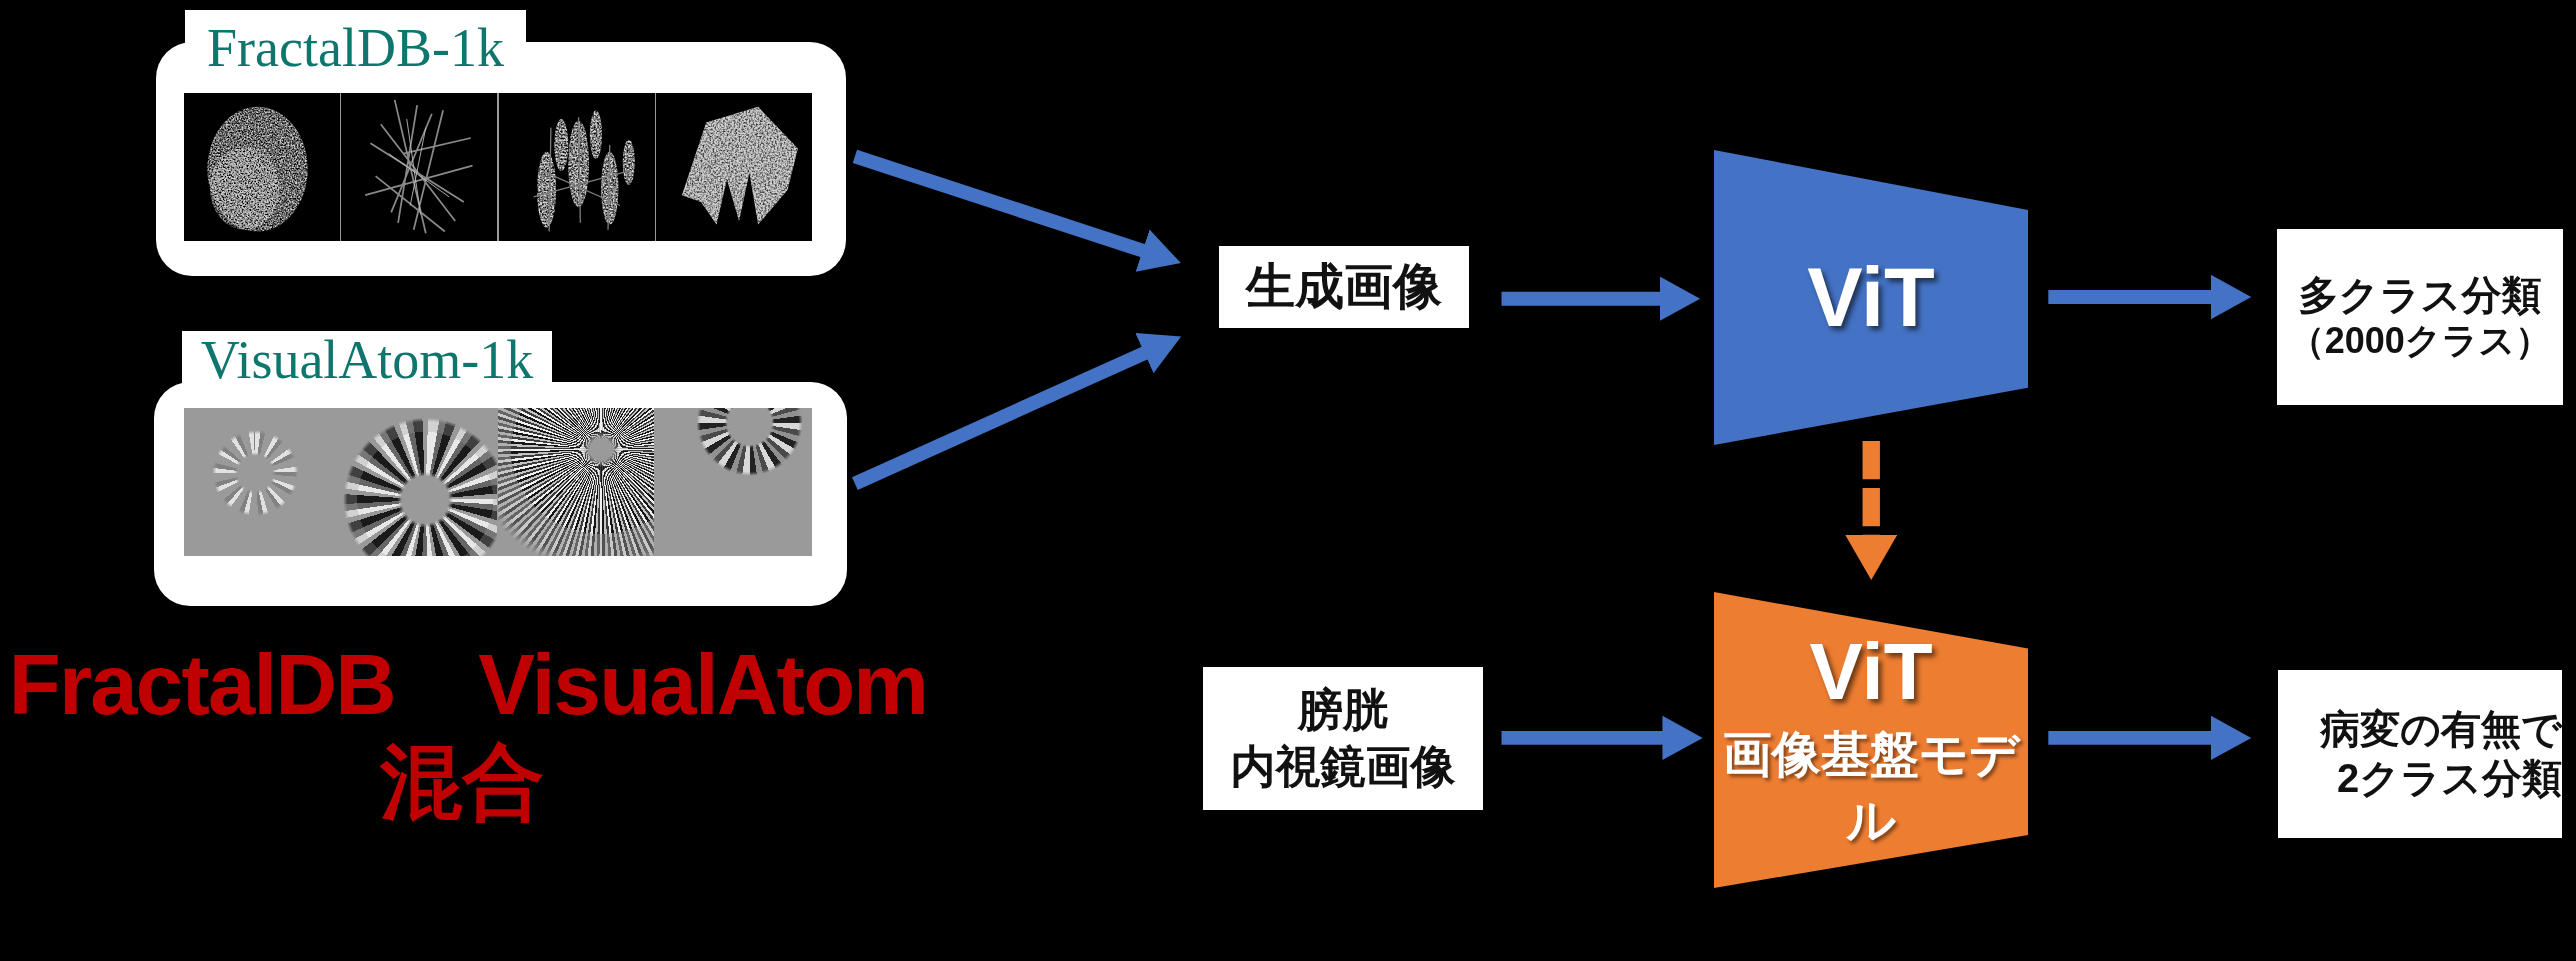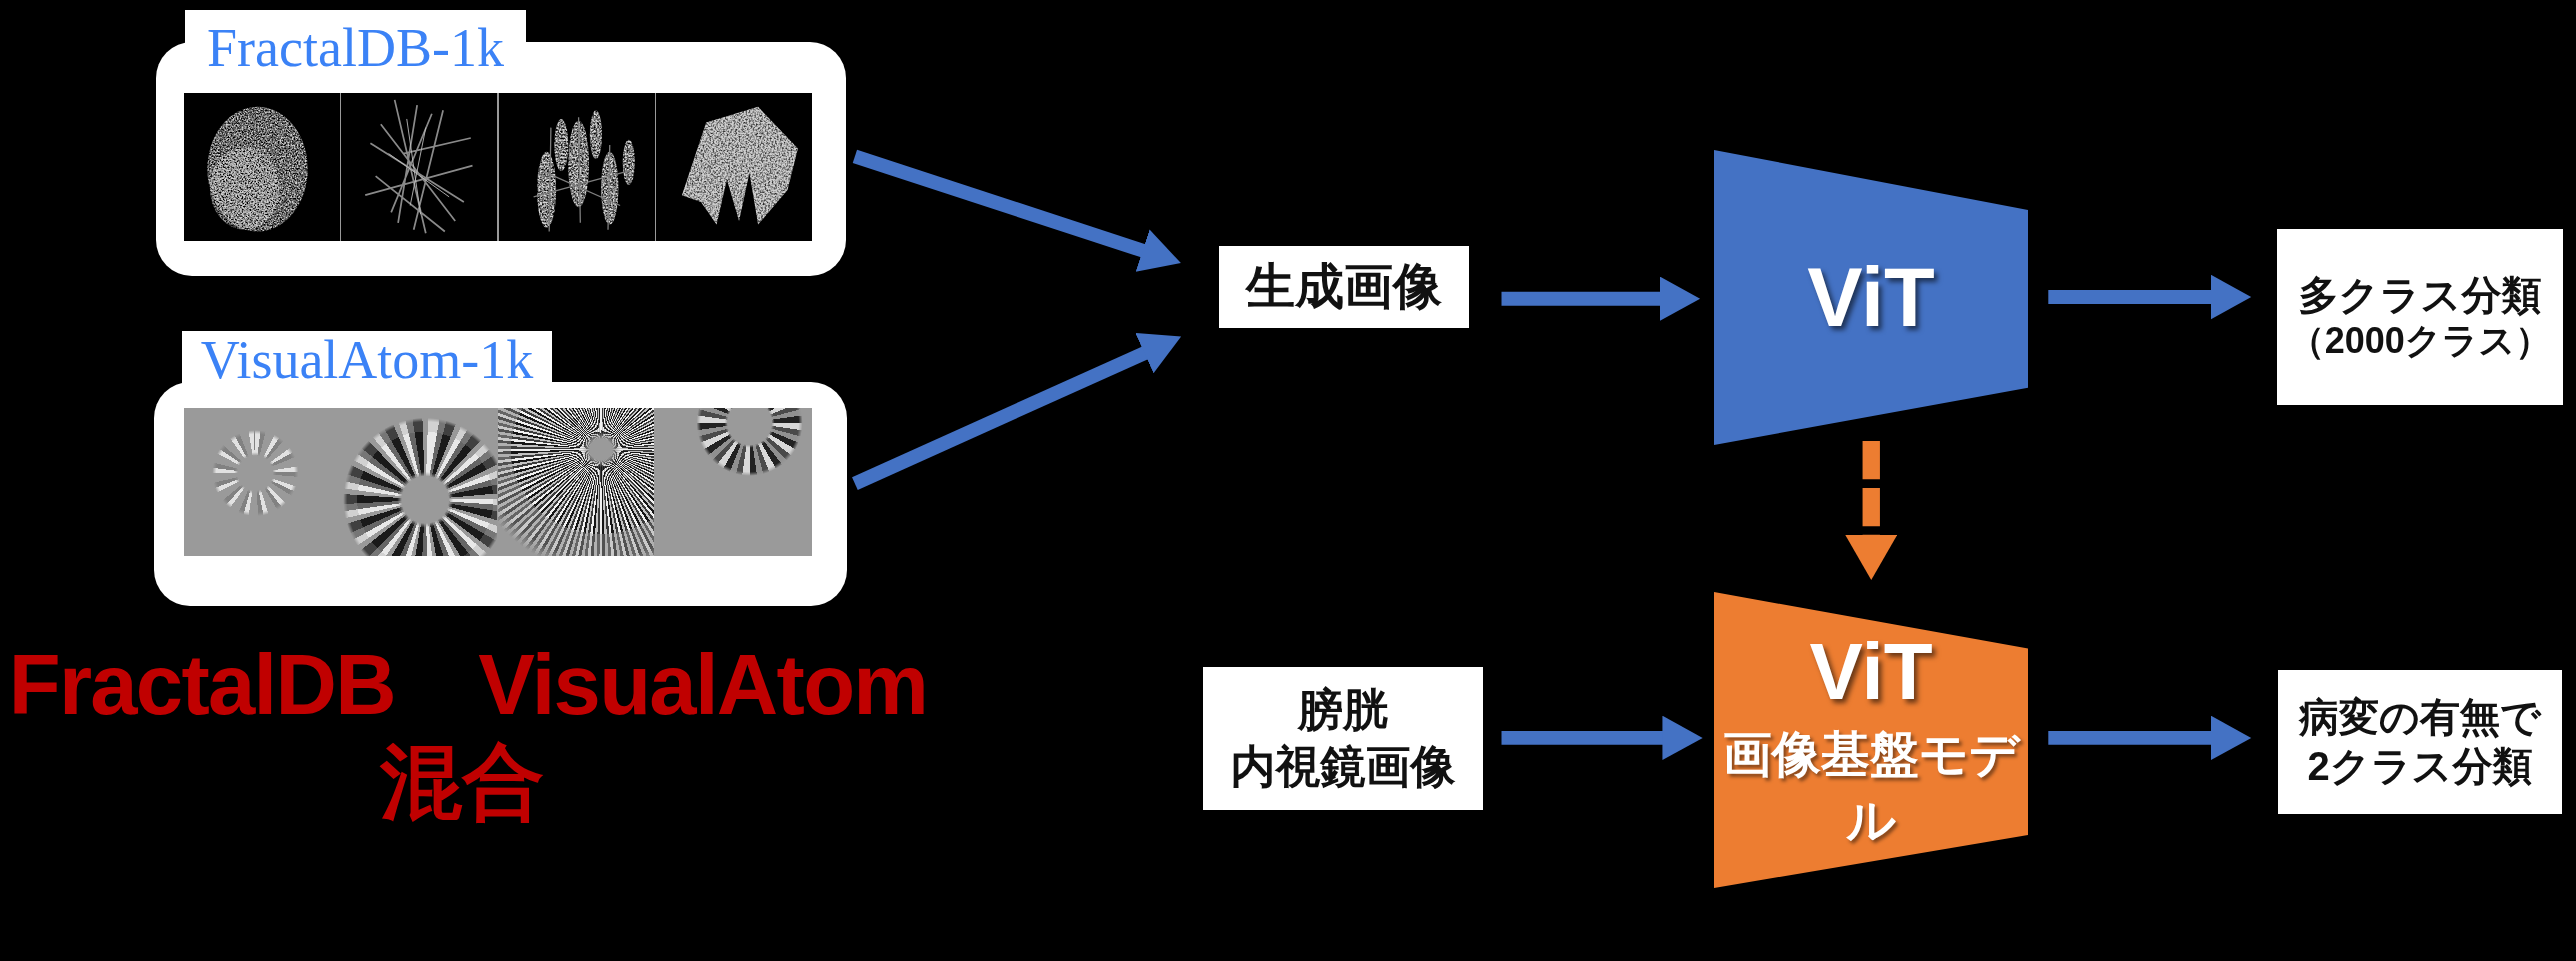--- a/index.html
+++ b/index.html
@@ -1,20 +1,20 @@
 <!DOCTYPE html>
 <html style="font-size:14px"><head>
 <meta charset="utf-8">
 <style>
   html,body{margin:0;padding:0;background:#000;}
   #canvas{position:relative;width:2576px;height:962px;background:#000;overflow:hidden;
           font-family:"Liberation Sans",sans-serif;}
 
   
-  .ds-label{position:absolute;background:#fff;color:#3b82f6;
+  .ds-label{position:absolute;background:#fff;color:#0f766e;
             font-family:"Liberation Serif",serif;display:flex;align-items:center;
             justify-content:center;z-index:3;}
   #fdb-label{left:185px;top:10.4px;width:341px;height:76px;font-size:54px;
              align-items:flex-start;padding-top:7px;}
   #va-label{left:182px;top:331px;width:370px;height:57px;font-size:54px;}
 
   
   .ds-container{position:absolute;background:#fff;border-radius:36px;z-index:2;}
   #fdb-container{left:156px;top:42px;width:690px;height:234px;}
   #va-container{left:154px;top:382px;width:693px;height:224px;}
@@ -46,21 +46,21 @@
   #mix-line1{font-size:85px;letter-spacing:-1.7px;white-space:nowrap;}
   #mix-line2{font-size:82px;margin-top:14px;}
 
   
   .flow-box{position:absolute;background:#fff;color:#111;font-weight:bold;text-align:center;
             display:flex;flex-direction:column;align-items:center;justify-content:center;z-index:5;}
   #gen-box{left:1219px;top:246px;width:250px;height:82px;font-size:49px;}
   #multi-box{left:2277px;top:229px;width:286px;height:176px;font-size:40px;line-height:1.22;}
   #multi-box .l2{font-size:36px;}
   #bladder-box{left:1203px;top:667px;width:280px;height:143px;font-size:45px;line-height:1.25;}
-  #lesion-box{left:2278px;top:670px;width:284px;height:144px;font-size:40px;line-height:1.22;}
+  #lesion-box{left:2278px;top:670px;width:284px;height:168px;font-size:40px;line-height:1.22;align-items:flex-end;}
 
   
   .trap{position:absolute;display:flex;flex-direction:column;align-items:center;
         justify-content:center;z-index:5;color:#fff;font-weight:bold;text-align:center;}
   #vit-blue{left:1714px;top:150px;width:314px;height:295px;
             clip-path:polygon(0% 0%,100% 20.3%,100% 80.6%,0% 100%);}
   #vit-orange{left:1714px;top:592px;width:314px;height:296px;
               clip-path:polygon(0% 0%,100% 19.1%,100% 82.1%,0% 100%);}
   .vit-title{font-size:83px;text-shadow:3.5px 4.3px 5.2px rgba(0,0,0,.55);}
   #vit-orange .vit-title{font-size:80px;}

